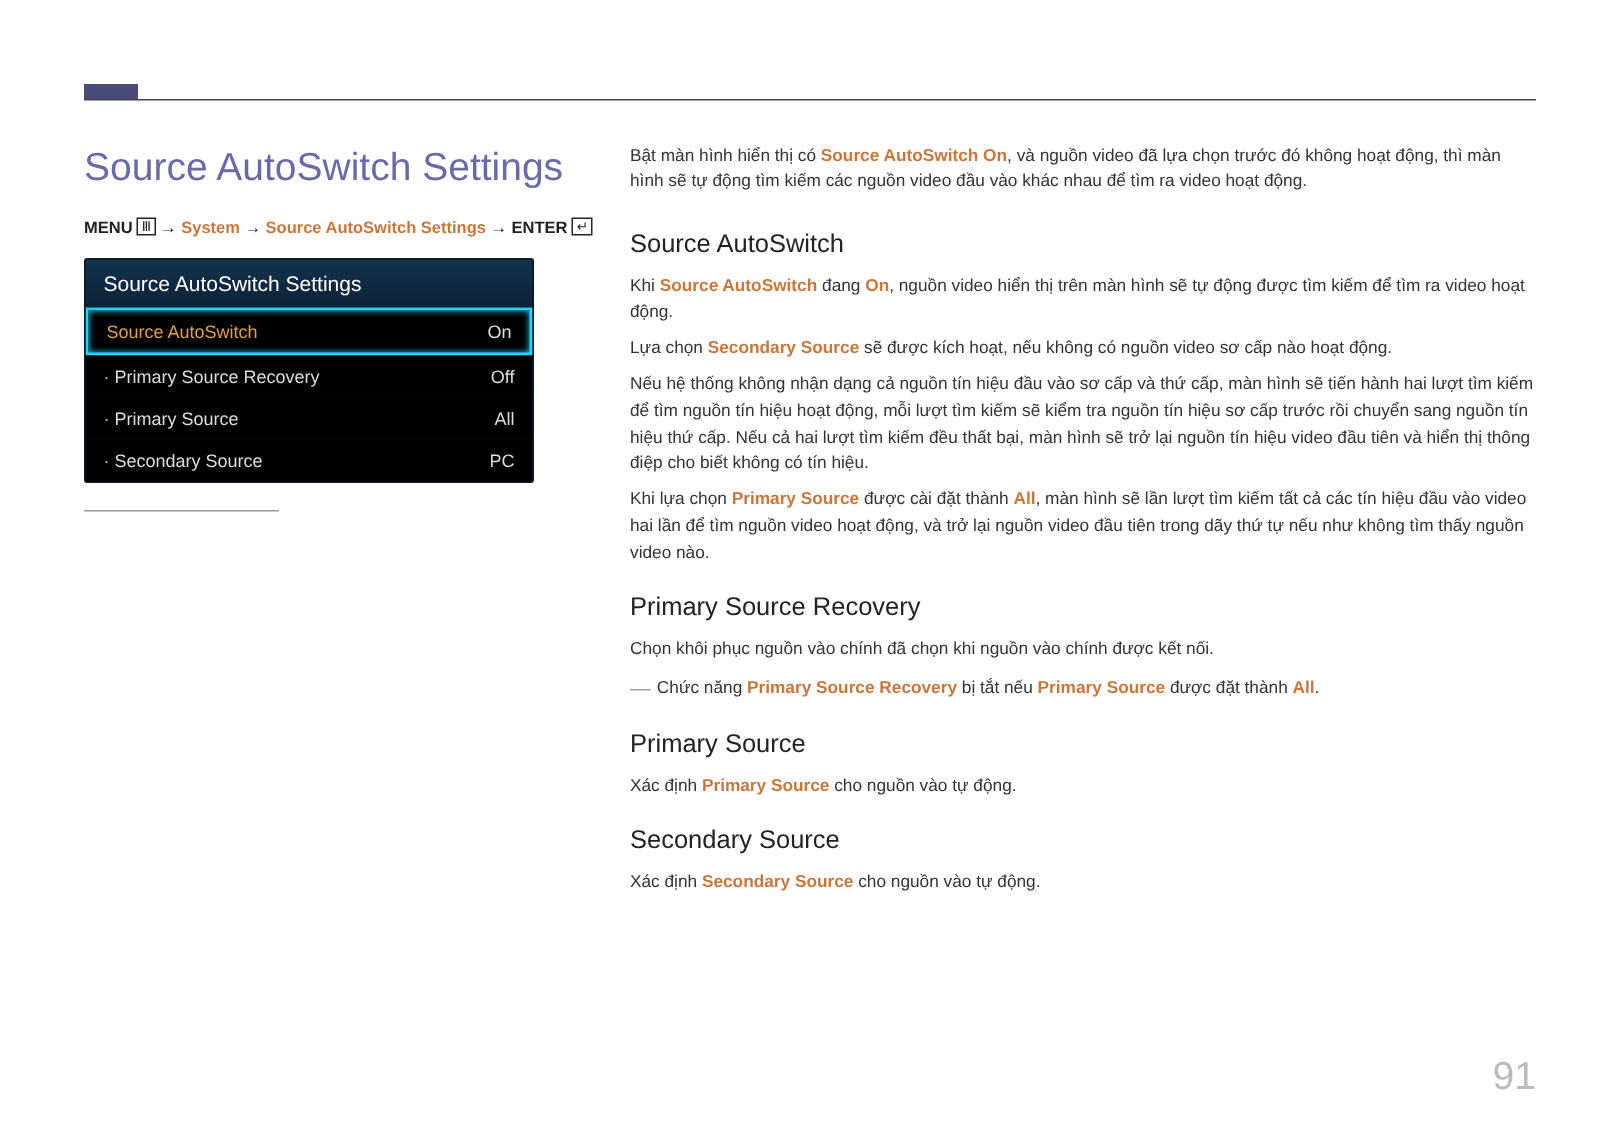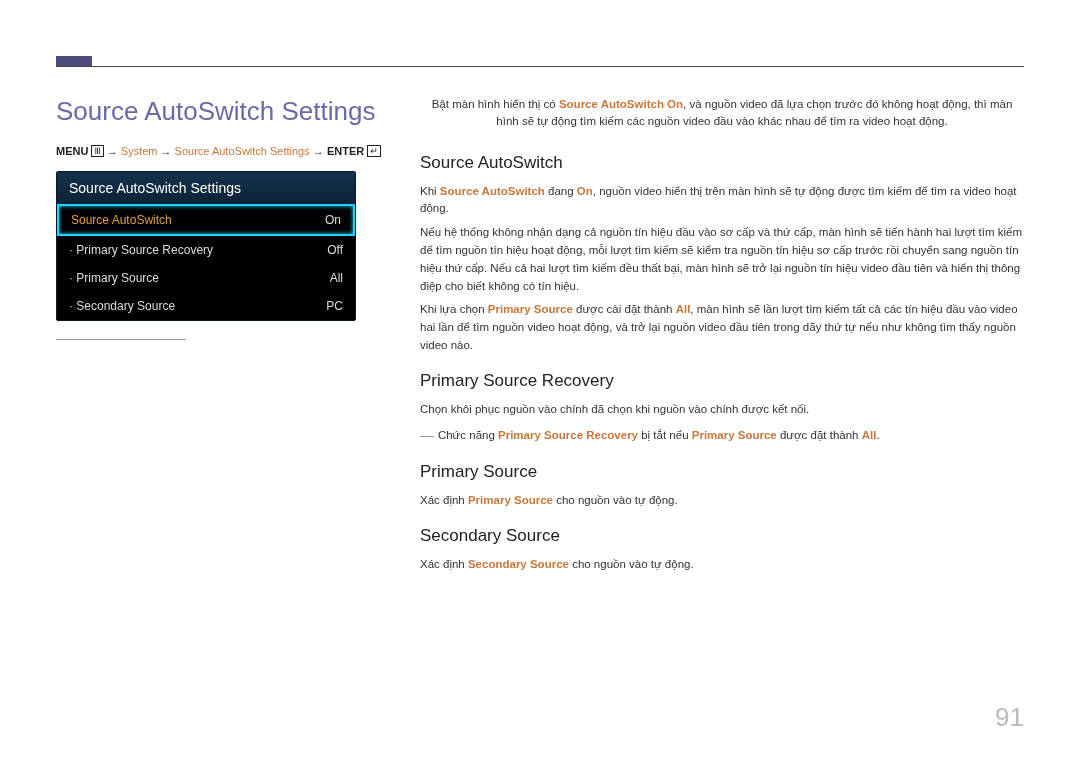--- a/index.html
+++ b/index.html
@@ -34,21 +34,21 @@
     color: #6a6aa8;
     font-weight: 400;
     font-size: 26px;
     margin-bottom: 18px;
   }
   .breadcrumb {
     font-size: 11px;
     color: #222;
     margin-bottom: 14px;
   }
-  .breadcrumb .hl { color: #c9773b; font-weight: normal; }
+  .breadcrumb .hl { color: #c9773b; font-weight: bold; }
   .breadcrumb .bold { font-weight: bold; }
   .menu-box {
     background: #0b1a2a;
     border: 1px solid #0b1a2a;
     border-radius: 2px;
     overflow: hidden;
     width: 300px;
   }
   .menu-header {
     background: linear-gradient(#14324c,#0d2236);
@@ -82,21 +82,20 @@
   .note {
     font-size: 10px;
     color: #777;
   }
   .note::before { content: "– "; }
   .intro {
     font-size: 11.5px;
     line-height: 1.5;
     color: #333;
     margin-bottom: 22px;
-    text-align: center;
   }
   .intro .hl, .section p .hl, .section li .hl { color: #c9773b; font-weight: bold; }
   .section h2 {
     font-size: 17px;
     font-weight: 400;
     color: #222;
     margin: 8px 0 10px 0;
   }
   .section p, .section li {
     font-size: 11.5px;
@@ -178,20 +177,23 @@
   <div class="right-col">
     <p class="intro">
       <span>Bật màn hình hiển thị có </span><span class="hl">Source AutoSwitch On</span><span>, và nguồn video đã lựa chọn trước đó không hoạt động, thì màn hình sẽ tự động tìm kiếm các nguồn video đầu vào khác nhau để tìm ra video hoạt động.</span>
     </p>
 
     <div class="section">
       <h2>Source AutoSwitch</h2>
       <p>
         <span>Khi </span><span class="hl">Source AutoSwitch</span><span> đang </span><span class="hl">On</span><span>, nguồn video hiển thị trên màn hình sẽ tự động được tìm kiếm để tìm ra video hoạt động.</span>
       </p>
+      <p>
+        <span>Lựa chọn </span><span class="hl">Secondary Source</span><span> sẽ được kích hoạt, nếu không có nguồn video sơ cấp nào hoạt động.</span>
+      </p>
       <p>Nếu hệ thống không nhận dạng cả nguồn tín hiệu đầu vào sơ cấp và thứ cấp, màn hình sẽ tiến hành hai lượt tìm kiếm để tìm nguồn tín hiệu hoạt động, mỗi lượt tìm kiếm sẽ kiểm tra nguồn tín hiệu sơ cấp trước rồi chuyển sang nguồn tín hiệu thứ cấp. Nếu cả hai lượt tìm kiếm đều thất bại, màn hình sẽ trở lại nguồn tín hiệu video đầu tiên và hiển thị thông điệp cho biết không có tín hiệu.</p>
       <p>
         <span>Khi lựa chọn </span><span class="hl">Primary Source</span><span> được cài đặt thành </span><span class="hl">All</span><span>, màn hình sẽ lần lượt tìm kiếm tất cả các tín hiệu đầu vào video hai lần để tìm nguồn video hoạt động, và trở lại nguồn video đầu tiên trong dãy thứ tự nếu như không tìm thấy nguồn video nào.</span>
       </p>
     </div>
 
     <div class="section">
       <h2>Primary Source Recovery</h2>
       <p>Chọn khôi phục nguồn vào chính đã chọn khi nguồn vào chính được kết nối.</p>
       <p class="dash-note">

